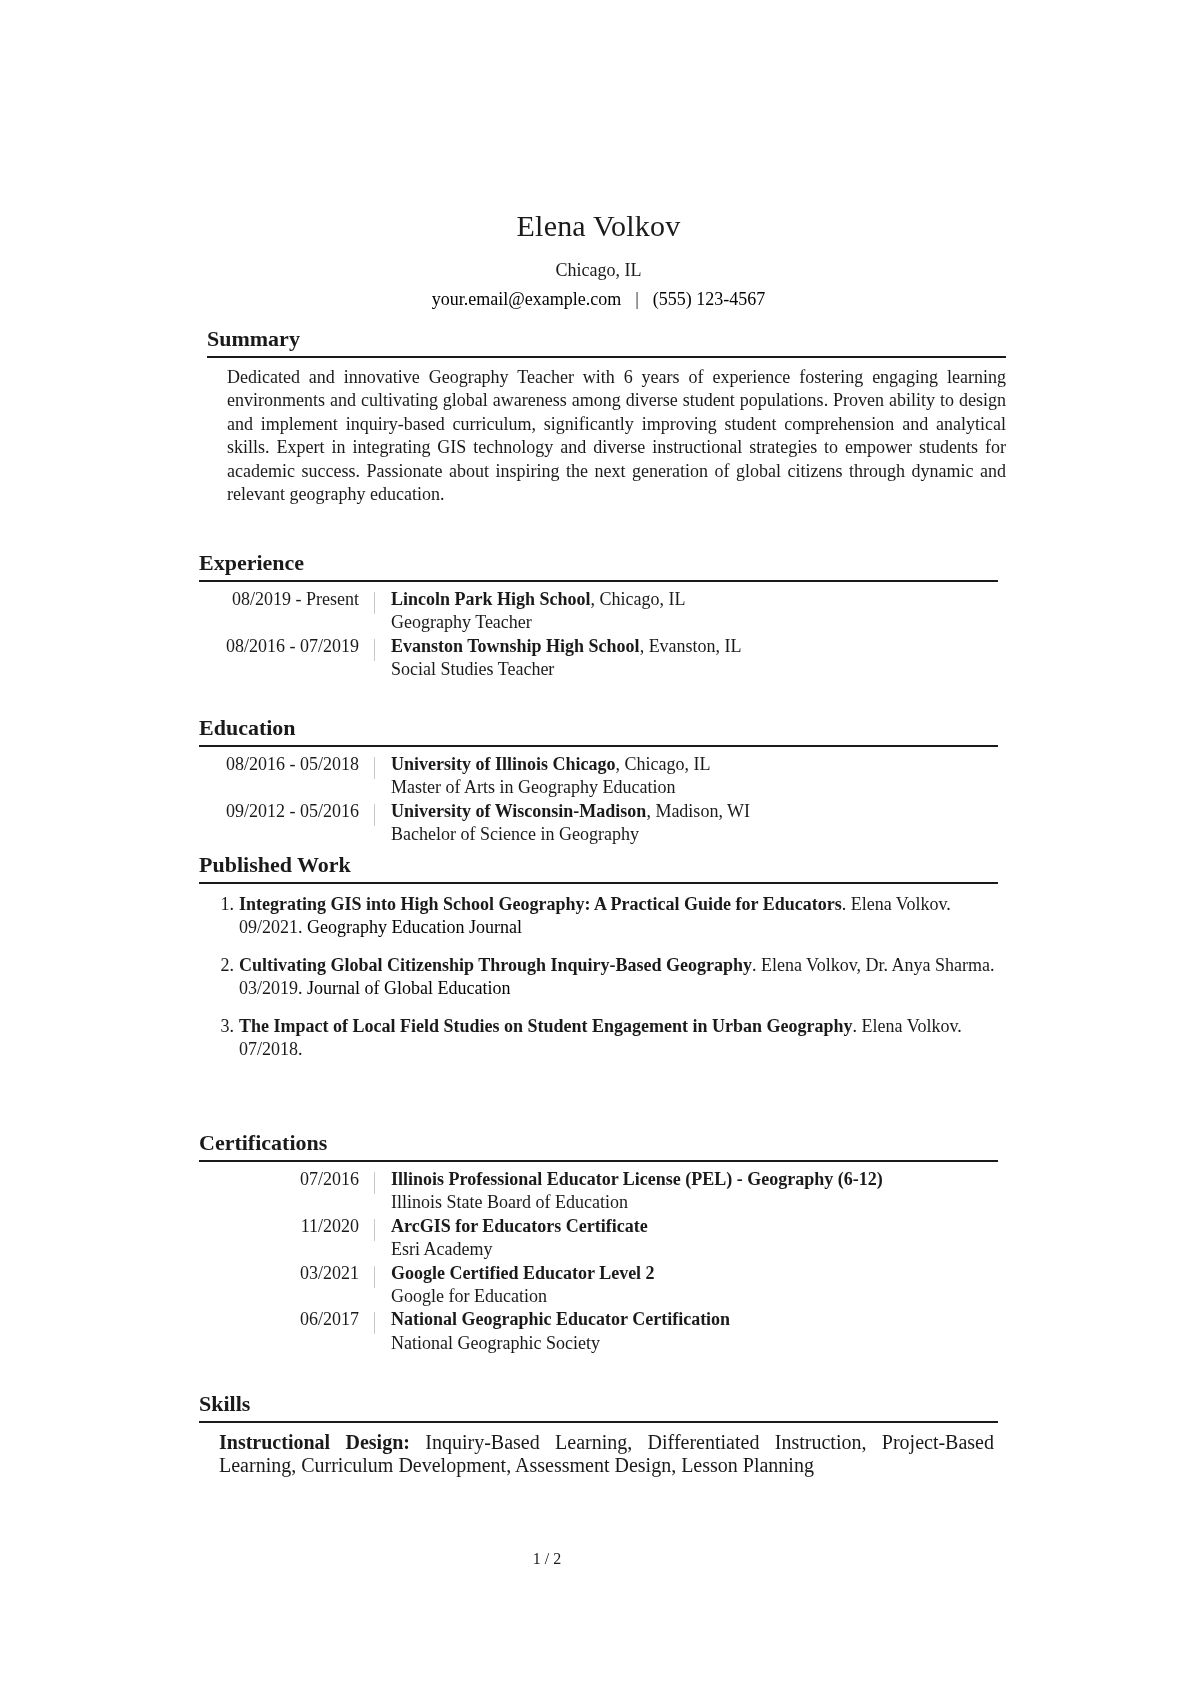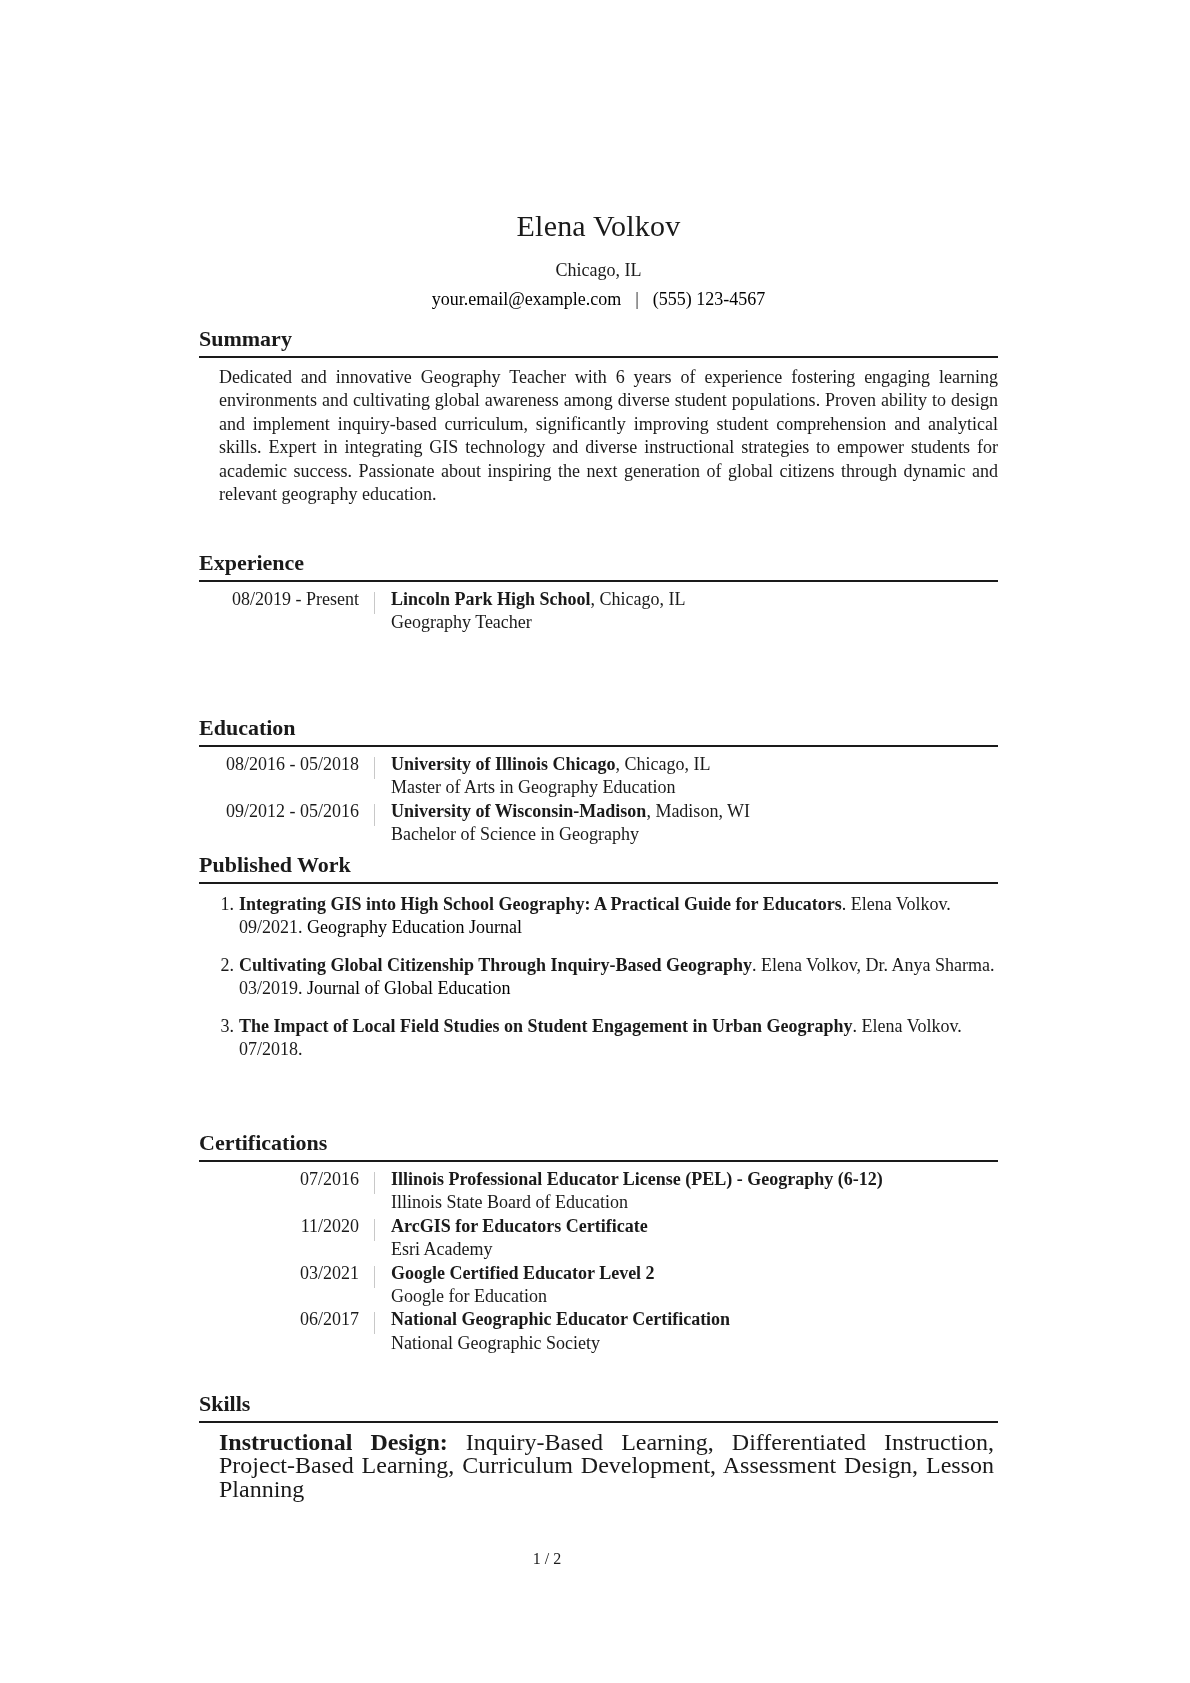--- a/index.html
+++ b/index.html
@@ -19,50 +19,57 @@
   .entry-date { width: 176px; text-align: right; padding-right: 16px; box-sizing: border-box; position: relative; white-space: nowrap; }
   .entry-date::after { content: ""; position: absolute; right: 0; top: 4px; height: 22px; border-right: 1px solid #c8c8c8; }
   .entry-body { padding-left: 16px; }
   .entry-title { font-weight: bold; }
   .entry-sub { }
   .pubs { margin: 9px 0 0 0; padding: 0; list-style: none; }
   .pub { display: flex; font-size: 18px; line-height: 23.4px; margin-bottom: 14px; }
   .pub-num { width: 40px; text-align: right; padding-right: 5px; box-sizing: border-box; flex-shrink: 0; }
   .pub-body { flex: 1; }
   .pub-title { font-weight: bold; }
-  .skills-text { font-size: 24px; line-height: 23.4px; text-align: justify; margin: 8px 4px 0 20px; }
+  .skills-text { font-size: 20px; line-height: 23.4px; text-align: justify; margin: 8px 4px 0 20px; }
   .skills-label { font-weight: bold; }
   .footer { position: absolute; top: 1550px; left: 0; width: 1094px; text-align: center; font-size: 16px; }
 </style>
 </head>
 <body>
 
 <div class="page">
 
   <div class="header">
     <h1 class="name">Elena Volkov</h1>
     <div class="location">Chicago, IL</div>
     <div class="contacts">
       <a class="link">your.email@example.com</a><span class="sep">|</span><a class="link">(555) 123-4567</a>
     </div>
   </div>
 
-  <div class="section" style="top:326px;">
+  <div class="section" style="top:326px;margin-left:8px;">
     <h2 class="section-title">Summary</h2>
     <p class="summary-text">Dedicated and innovative Geography Teacher with 6 years of experience fostering engaging learning environments and cultivating global awareness among diverse student populations. Proven ability to design and implement inquiry-based curriculum, significantly improving student comprehension and analytical skills. Expert in integrating GIS technology and diverse instructional strategies to empower students for academic success. Passionate about inspiring the next generation of global citizens through dynamic and relevant geography education.</p>
   </div>
 
   <div class="section" style="top:550px;">
     <h2 class="section-title">Experience</h2>
     <div class="entries">
       <div class="entry">
         <div class="entry-date">08/2019 - Present</div>
         <div class="entry-body">
           <div><span class="entry-title">Lincoln Park High School</span><span>, Chicago, IL</span></div>
           <div class="entry-sub">Geography Teacher</div>
+        </div>
+      </div>
+      <div class="entry">
+        <div class="entry-date">08/2016 - 07/2019</div>
+        <div class="entry-body">
+          <div><span class="entry-title">Evanston Township High School</span><span>, Evanston, IL</span></div>
+          <div class="entry-sub">Social Studies Teacher</div>
         </div>
       </div>
     </div>
   </div>
 
   <div class="section" style="top:715px;">
     <h2 class="section-title">Education</h2>
     <div class="entries">
       <div class="entry">
         <div class="entry-date">08/2016 - 05/2018</div>

